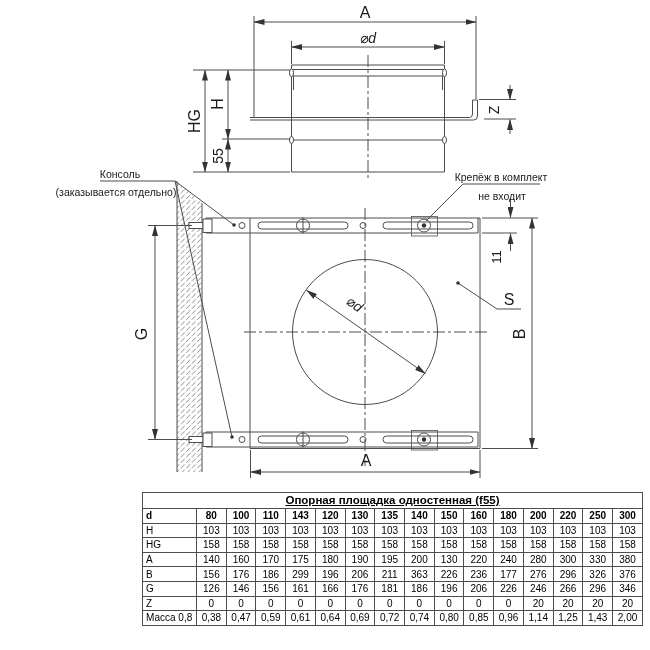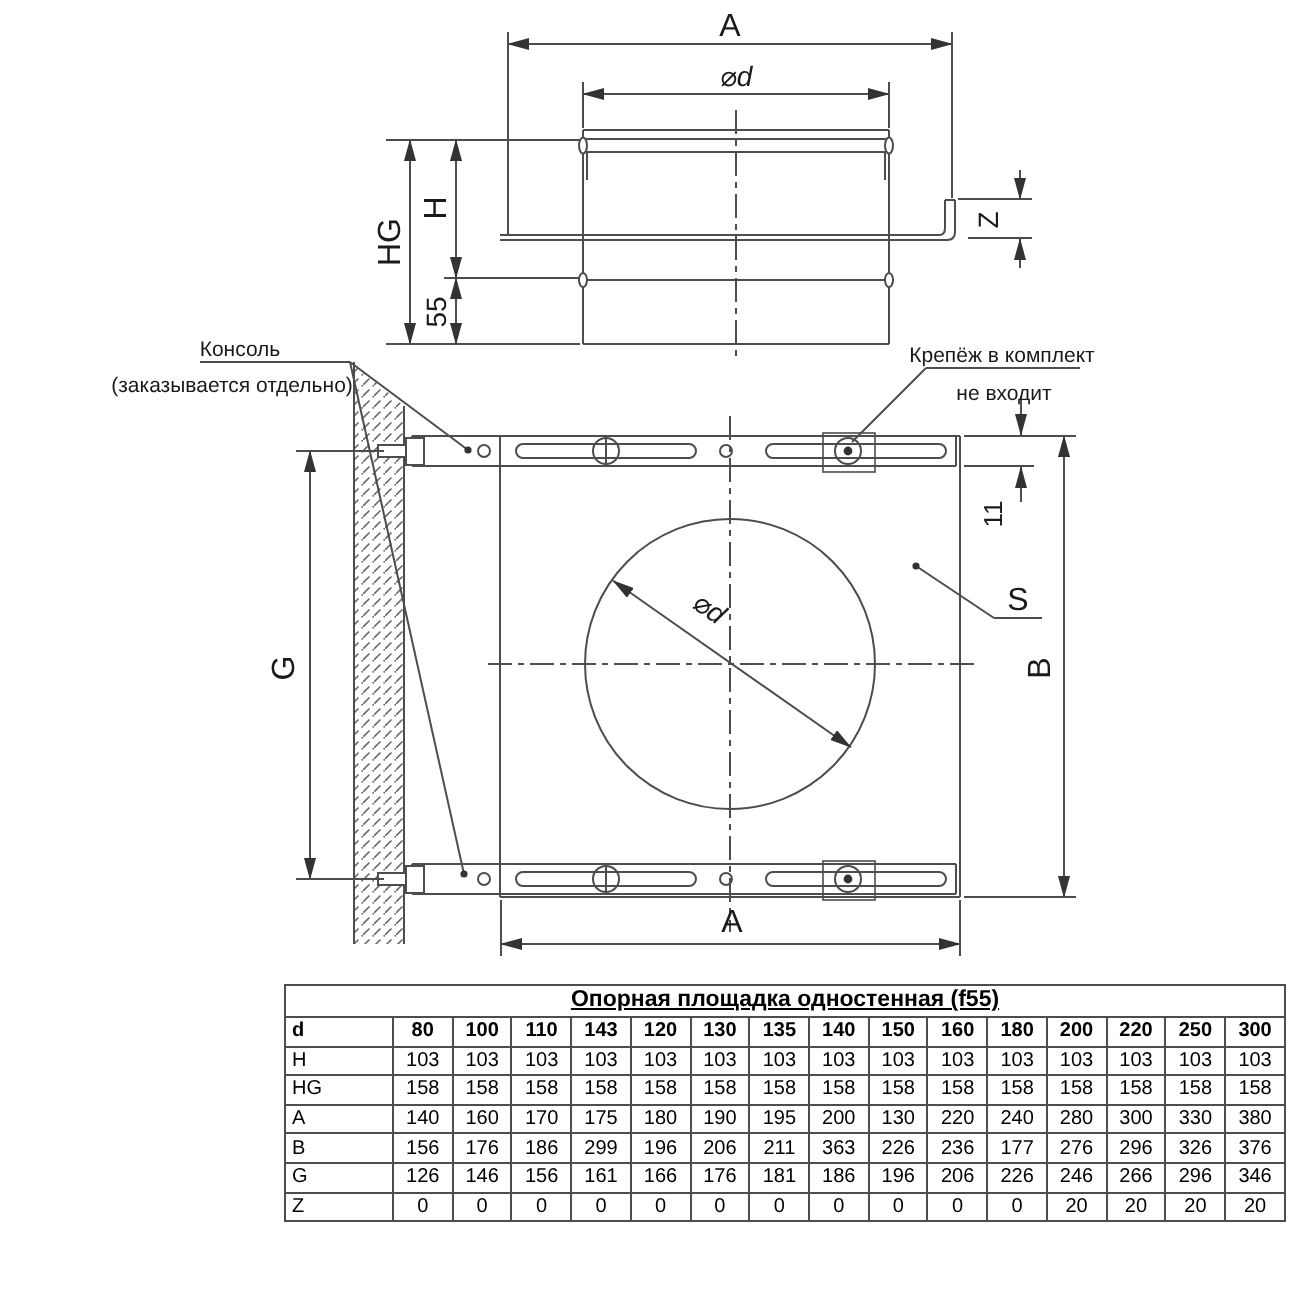--- a/index.html
+++ b/index.html
@@ -342,16 +342,34 @@
           <td>0</td>
           <td>0</td>
           <td>0</td>
           <td>0</td>
           <td>0</td>
           <td>20</td>
           <td>20</td>
           <td>20</td>
           <td>20</td>
         </tr>
+        <tr>
+          <td class="lbl">Масса 0,8</td>
+          <td>0,38</td>
+          <td>0,47</td>
+          <td>0,59</td>
+          <td>0,61</td>
+          <td>0,64</td>
+          <td>0,69</td>
+          <td>0,72</td>
+          <td>0,74</td>
+          <td>0,80</td>
+          <td>0,85</td>
+          <td>0,96</td>
+          <td>1,14</td>
+          <td>1,25</td>
+          <td>1,43</td>
+          <td>2,00</td>
+        </tr>
       </tbody>
 </table>
 
 </div>
 
 </body></html>

